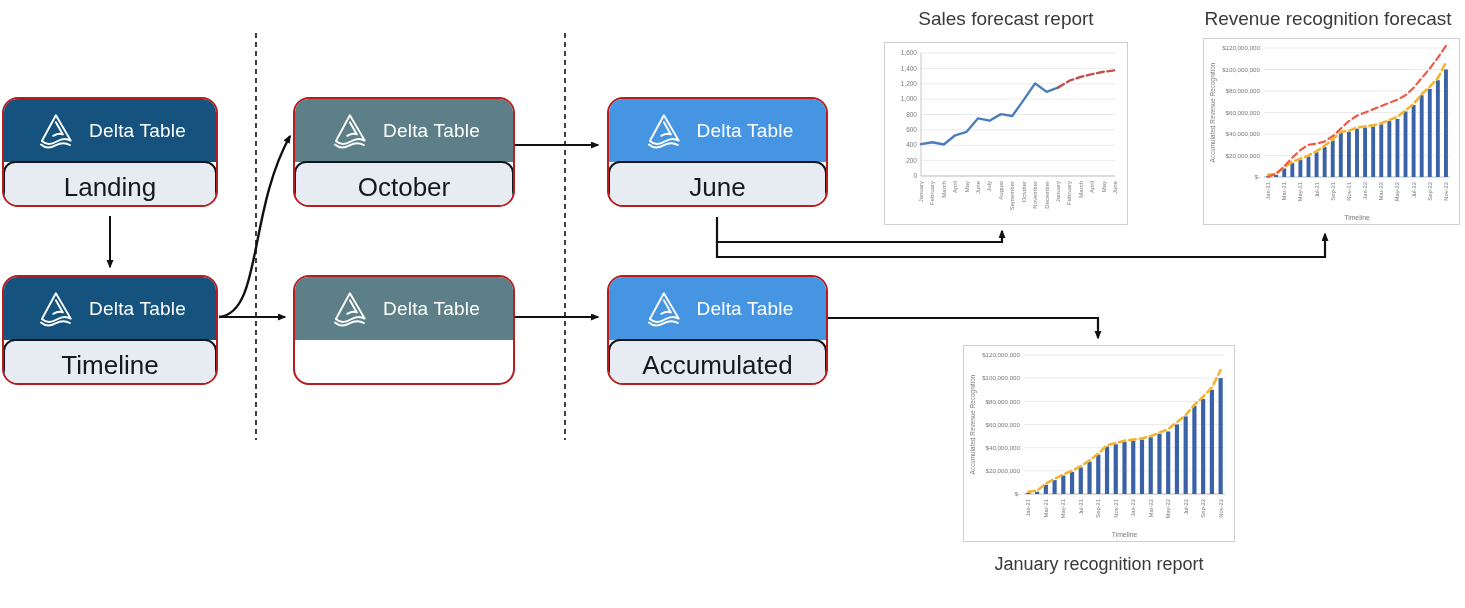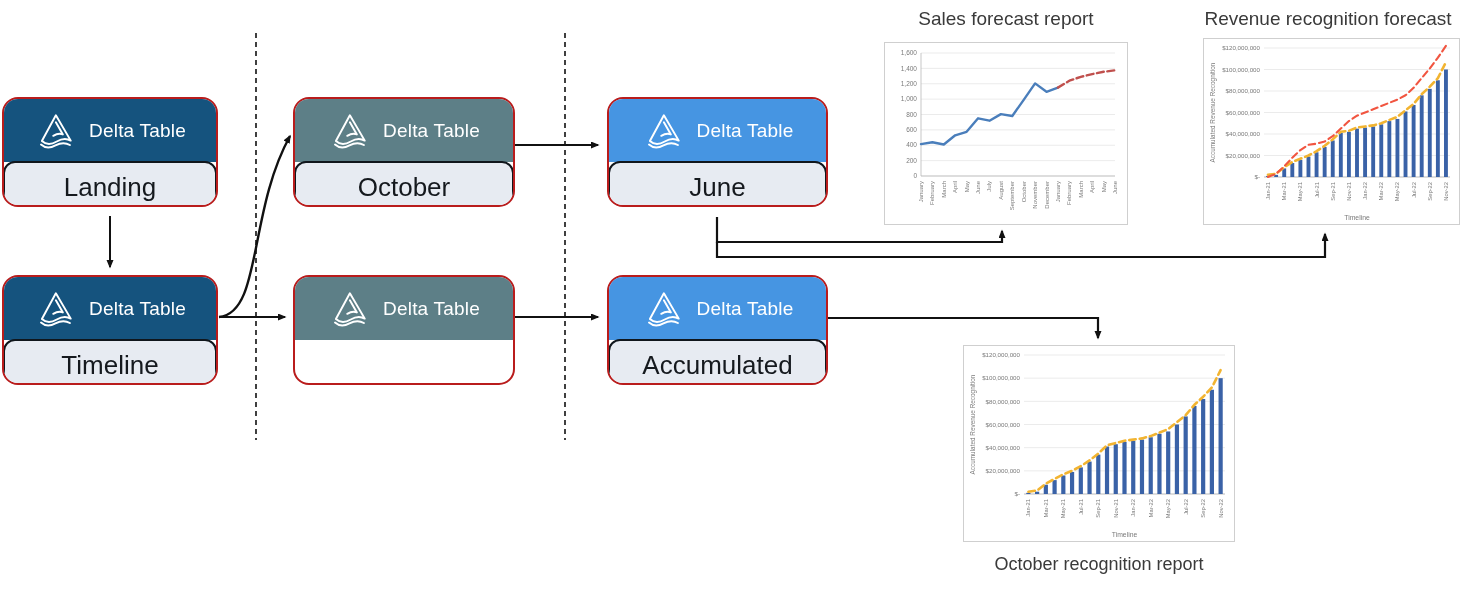--- a/index.html
+++ b/index.html
@@ -277,15 +277,15 @@
         <text x="136.2826086956522" y="153" font-size="5.8" fill="#7a7a7a" text-anchor="end" transform="rotate(-90 136.2826086956522 153)">Sep-21</text>
         <text x="153.7608695652174" y="153" font-size="5.8" fill="#7a7a7a" text-anchor="end" transform="rotate(-90 153.7608695652174 153)">Nov-21</text>
         <text x="171.23913043478262" y="153" font-size="5.8" fill="#7a7a7a" text-anchor="end" transform="rotate(-90 171.23913043478262 153)">Jan-22</text>
         <text x="188.71739130434784" y="153" font-size="5.8" fill="#7a7a7a" text-anchor="end" transform="rotate(-90 188.71739130434784 153)">Mar-22</text>
         <text x="206.19565217391306" y="153" font-size="5.8" fill="#7a7a7a" text-anchor="end" transform="rotate(-90 206.19565217391306 153)">May-22</text>
         <text x="223.67391304347828" y="153" font-size="5.8" fill="#7a7a7a" text-anchor="end" transform="rotate(-90 223.67391304347828 153)">Jul-22</text>
         <text x="241.1521739130435" y="153" font-size="5.8" fill="#7a7a7a" text-anchor="end" transform="rotate(-90 241.1521739130435 153)">Sep-22</text>
         <text x="258.6304347826087" y="153" font-size="5.8" fill="#7a7a7a" text-anchor="end" transform="rotate(-90 258.6304347826087 153)">Nov-22</text>
         <path d="M64.4 145.7 L73.1 144.5 L81.8 137.6 L90.6 132.9 L99.3 128.3 L108.1 124.8 L116.8 120.2 L125.5 114.4 L134.3 107.5 L143.0 99.3 L151.8 97.0 L160.5 94.7 L169.2 93.6 L178.0 92.4 L186.7 90.1 L195.5 86.6 L204.2 83.1 L212.9 76.2 L221.7 69.2 L230.4 58.8 L239.2 50.7 L247.9 41.4 L256.6 24.1 " fill="none" stroke="#F2B431" stroke-width="2.6" stroke-dasharray="6.5 4" stroke-linecap="round" stroke-linejoin="round"></path>
       </svg></div>
-  <div id="rrr-title" class="chart-title">October recognition report</div>
+  <div id="rrr-title" class="chart-title">January recognition report</div>
 
 </div>
 
 </body></html>

